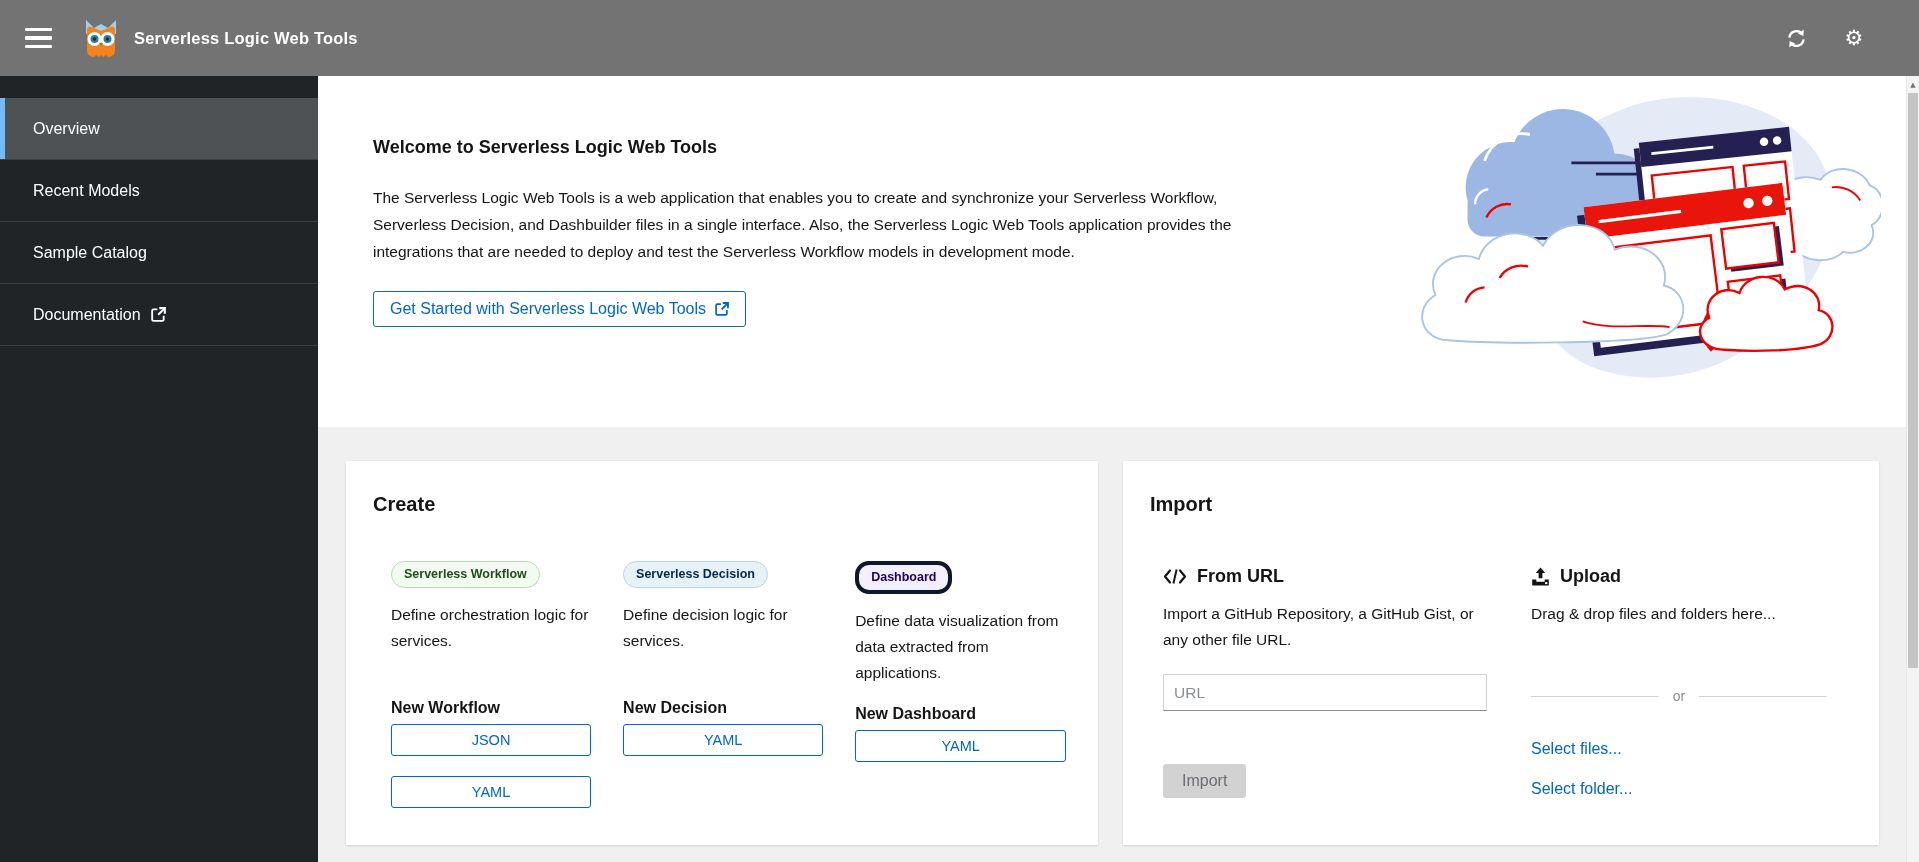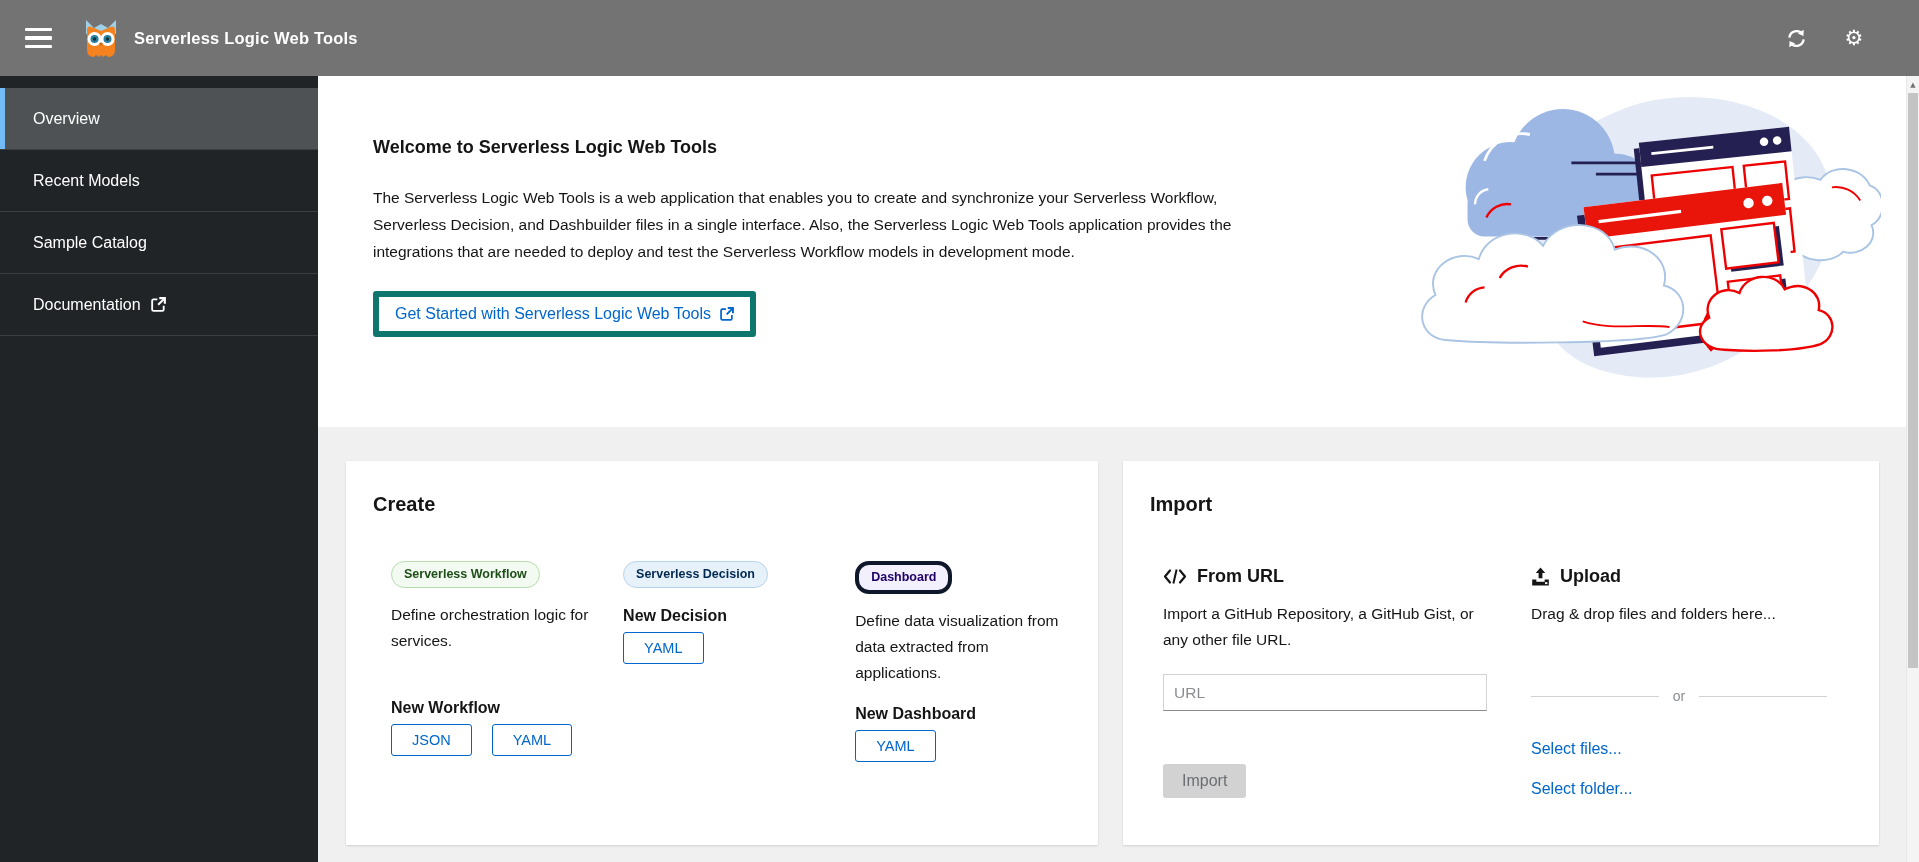--- a/index.html
+++ b/index.html
@@ -14,33 +14,33 @@
   .hamburger span { display:block; height:3.2px; background:#fff; border-radius:1px; }
   .brand { display:flex; align-items:center; margin-left:28px; gap:12px; }
   .brand-title { color:#fff; font-size:16.5px; font-weight:700; letter-spacing:.2px; }
   .masthead-actions { margin-left:auto; margin-right:52px; display:flex; align-items:center; gap:32px; }
   .masthead-icon-btn { background:none; border:none; cursor:pointer; display:flex; align-items:center;
                        justify-content:center; width:26px; height:26px; }
   .gear-glyph { color:#fff; font-size:21px; font-family:"DejaVu Sans", sans-serif; line-height:1; }
 
   
   .sidebar { position:absolute; top:76px; left:0; width:318px; height:786px; background:#212427;
-             padding-top:12px; z-index:20; }
+             padding-top:22px; z-index:20; }
   .nav-item { height:62px; display:flex; align-items:center; padding-left:33px; gap:10px;
               color:#fff; font-size:16px; border-bottom:1px solid #3c3f42; cursor:pointer; }
   .nav-item.selected { background:#4f5255; box-shadow:inset 5px 0 0 #73bcf7; }
 
   
   .main { position:absolute; left:318px; top:76px; width:1601px; height:786px; background:#f0f0f0; }
   .welcome { position:relative; width:100%; height:351px; background:#fff; padding:56px 0 0 55px; }
   .welcome h1 { font-size:18px; line-height:30px; font-weight:700; color:#151515; }
   .welcome .subtitle { margin-top:20px; font-size:18px; line-height:24px; color:#6a6e73; font-weight:400; }
   .welcome .desc { margin-top:22px; font-size:15.5px; line-height:27px; color:#151515; max-width:900px; }
   .cta-btn { margin-top:26px; display:inline-flex; align-items:center; gap:9px; background:#fff;
-             border:6px solid #0f766e; color:#0066cc; font-size:16px; padding:8px 16px; border-radius:3px;
+             border:1px solid #0f766e; color:#0066cc; font-size:16px; padding:8px 16px; border-radius:3px;
              cursor:pointer; font-family:inherit; }
   .illustration { position:absolute; top:12px; right:38px; width:472px; height:312px; pointer-events:none; }
 
   
   .cards-band { position:absolute; top:351px; left:0; width:100%; height:435px; background:#f0f0f0; }
   .card { position:absolute; top:34px; background:#fff; height:384px;
           box-shadow:0 1px 2px rgba(3,3,3,.12), 0 0 1px rgba(3,3,3,.06); }
   .card-create { left:28px; width:752px; }
   .card-import { left:805px; width:756px; }
   .card-title { padding:30px 0 0 27px; font-size:20px; line-height:26px; font-weight:700; }
@@ -48,21 +48,21 @@
   .create-cols { display:flex; margin:44px 0 0 45px; }
   .create-col { width:204px; margin-right:32px; }
   .create-col.wide { width:215px; }
   .badge { display:inline-block; font-size:12.5px; font-weight:700; padding:5px 12px; border-radius:14px;
            line-height:1.2; }
   .badge.green  { background:#f3faf2; border:1px solid #b5dcac; color:#1e4f18; }
   .badge.blue   { background:#e7f1fa; border:1px solid #b5d3ec; color:#002952; }
   .badge.purple { background:#f2f0fc; border:4px solid #0f172a; color:#1f0066; }
   .col-desc { margin-top:14px; font-size:15.5px; line-height:26px; color:#151515; min-height:78px; }
   .col-heading { margin-top:18px; font-size:16px; font-weight:700; line-height:20px; }
-  .col-buttons { margin-top:6px; display:flex; gap:20px; }
+  .col-buttons { margin-top:6px; display:flex; gap:20px;flex-direction:column; }
   .outline-btn { border:1px solid #0066cc; color:#0066cc; background:#fff; font-size:14.5px;
                  padding:7px 20px; border-radius:3px; cursor:pointer; font-family:inherit; }
 
   .import-cols { display:flex; margin:48px 0 0 40px; }
   .import-col-url { width:332px; margin-right:36px; }
   .import-col-upload { width:300px; }
   .import-heading { display:flex; align-items:center; gap:10px; font-size:18px; font-weight:700; line-height:22px; }
   .import-desc { margin-top:14px; font-size:15.5px; line-height:26px; color:#151515; }
   .url-input { margin-top:21px; width:324px; height:37px; border:1px solid #d2d2d2; border-bottom:1px solid #8a8d90;
                padding:0 10px; font-size:15.5px; font-family:inherit; color:#7f1d1d; background:#fff; }
@@ -226,20 +226,21 @@
           <span class="badge green">Serverless Workflow</span>
           <div class="col-desc">Define orchestration logic for services.</div>
           <div class="col-heading">New Workflow</div>
           <div class="col-buttons">
             <button class="outline-btn">JSON</button>
             <button class="outline-btn">YAML</button>
           </div>
         </div>
         <div class="create-col">
           <span class="badge blue">Serverless Decision</span>
+          <div class="col-desc">Define decision logic for services.</div>
           <div class="col-heading">New Decision</div>
           <div class="col-buttons">
             <button class="outline-btn">YAML</button>
           </div>
         </div>
         <div class="create-col wide">
           <span class="badge purple">Dashboard</span>
           <div class="col-desc">Define data visualization from data extracted from applications.</div>
           <div class="col-heading">New Dashboard</div>
           <div class="col-buttons">

